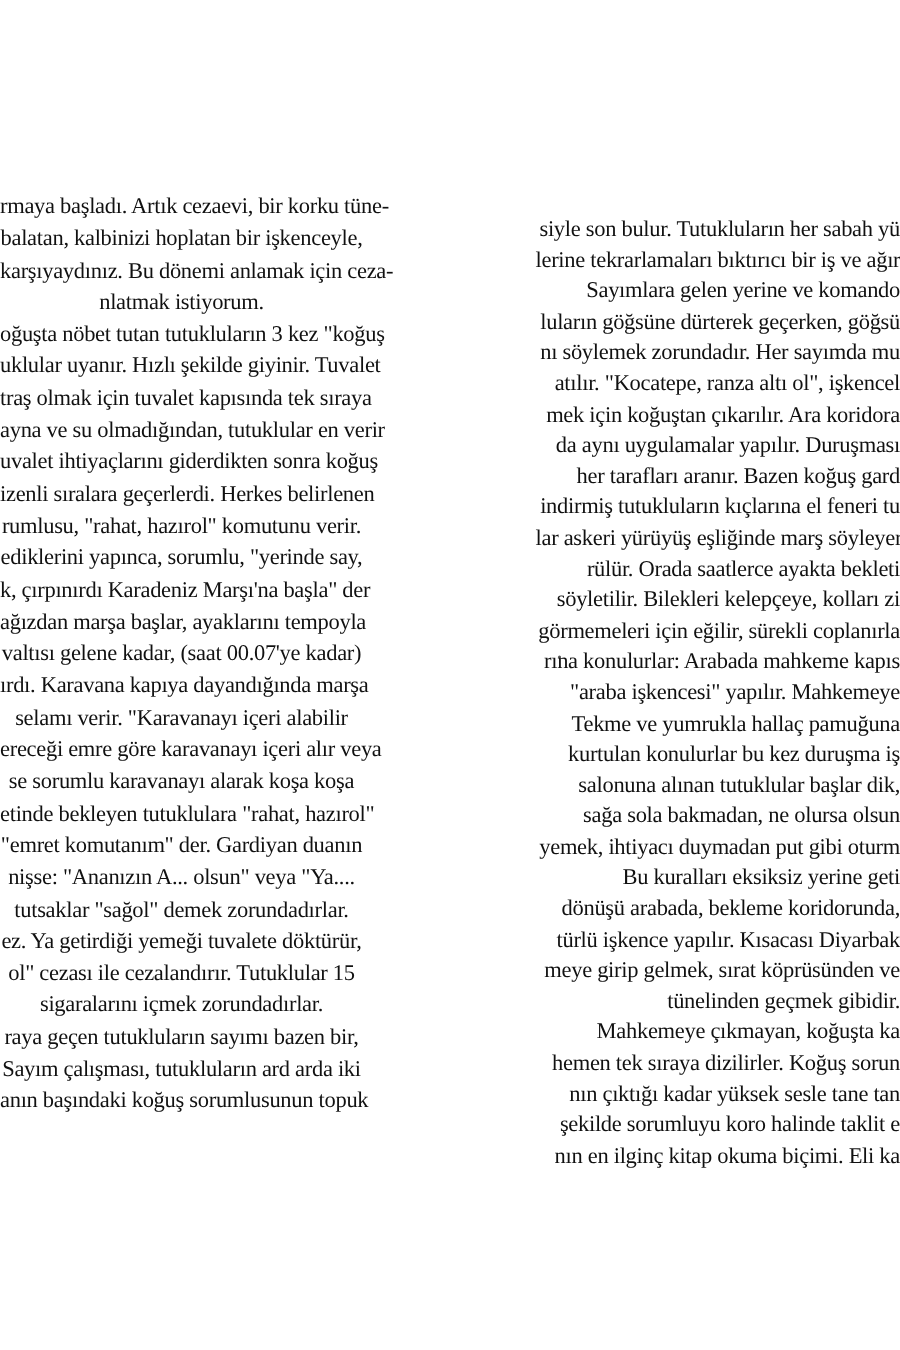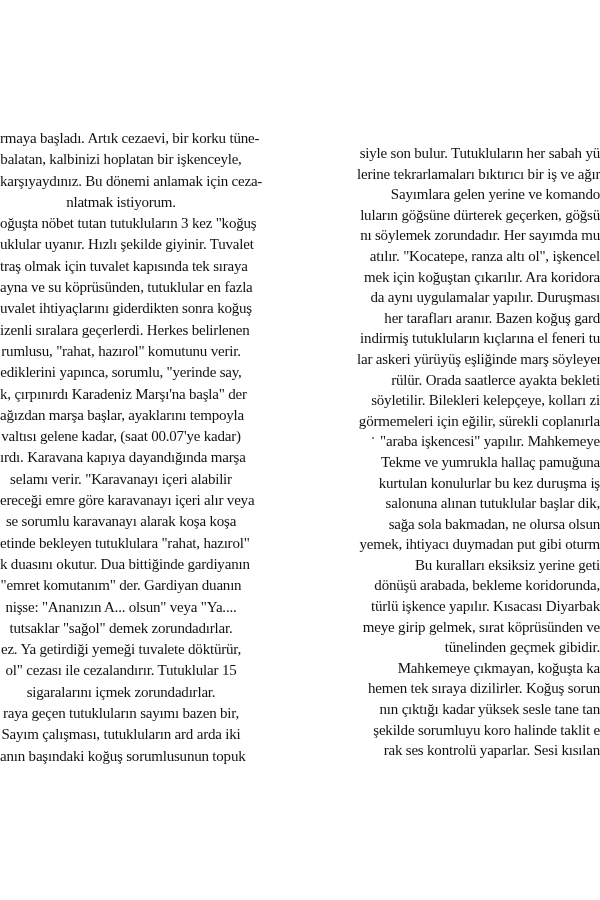--- a/index.html
+++ b/index.html
@@ -71,34 +71,33 @@
 <body>
 
 <div class="page page-left">
   <span class="line">rmaya başladı. Artık cezaevi, bir korku tüne-</span>
   <span class="line">balatan, kalbinizi hoplatan bir işkenceyle,</span>
   <span class="line">karşıyaydınız. Bu dönemi anlamak için ceza-</span>
   <span class="line">nlatmak istiyorum.</span>
   <span class="line">oğuşta nöbet tutan tutukluların 3 kez "koğuş</span>
   <span class="line">uklular uyanır. Hızlı şekilde giyinir. Tuvalet</span>
   <span class="line">traş olmak için tuvalet kapısında tek sıraya</span>
-  <span class="line">ayna ve su köprüsünden, tutuklular en fazla</span>
+  <span class="line">ayna ve su olmadığından, tutuklular en verir</span>
   <span class="line">uvalet ihtiyaçlarını giderdikten sonra koğuş</span>
   <span class="line">izenli sıralara geçerlerdi. Herkes belirlenen</span>
   <span class="line">rumlusu, "rahat, hazırol" komutunu verir.</span>
   <span class="line">ediklerini yapınca, sorumlu, "yerinde say,</span>
   <span class="line">k, çırpınırdı Karadeniz Marşı'na başla" der</span>
   <span class="line">ağızdan marşa başlar, ayaklarını tempoyla</span>
   <span class="line">valtısı gelene kadar, (saat 00.07'ye kadar)</span>
   <span class="line">ırdı. Karavana kapıya dayandığında marşa</span>
   <span class="line">selamı verir. "Karavanayı içeri alabilir</span>
   <span class="line">ereceği emre göre karavanayı içeri alır veya</span>
   <span class="line">se sorumlu karavanayı alarak koşa koşa</span>
   <span class="line">etinde bekleyen tutuklulara "rahat, hazırol"</span>
-  <span class="line">k duasını okutur. Dua bittiğinde gardiyanın</span>
   <span class="line">"emret komutanım" der. Gardiyan duanın</span>
   <span class="line">nişse: "Ananızın A... olsun" veya "Ya....</span>
   <span class="line">tutsaklar "sağol" demek zorundadırlar.</span>
   <span class="line">ez. Ya getirdiği yemeği tuvalete döktürür,</span>
   <span class="line">ol" cezası ile cezalandırır. Tutuklular 15</span>
   <span class="line">sigaralarını içmek zorundadırlar.</span>
   <span class="line">raya geçen tutukluların sayımı  bazen bir,</span>
   <span class="line">Sayım çalışması, tutukluların ard arda iki</span>
   <span class="line">anın başındaki koğuş sorumlusunun topuk</span>
 
@@ -116,30 +115,32 @@
   <span class="line">nı söylemek zorundadır. Her sayımda mu</span>
   <span class="line">atılır. "Kocatepe, ranza altı ol", işkencel</span>
   <span class="line">mek için koğuştan çıkarılır. Ara koridora</span>
   <span class="line">da aynı uygulamalar yapılır. Duruşması</span>
   <span class="line">her tarafları aranır. Bazen koğuş gard</span>
   <span class="line">indirmiş tutukluların kıçlarına el feneri tu</span>
   <span class="line">lar askeri yürüyüş eşliğinde marş söyleyer</span>
   <span class="line">rülür. Orada saatlerce ayakta bekleti</span>
   <span class="line">söyletilir. Bilekleri kelepçeye, kolları zi</span>
   <span class="line">görmemeleri için eğilir, sürekli coplanırla</span>
+  <span class="line">rına konulurlar: Arabada mahkeme kapıs</span>
   <span class="line">"araba işkencesi" yapılır. Mahkemeye</span>
   <span class="line">Tekme ve yumrukla hallaç pamuğuna</span>
   <span class="line">kurtulan konulurlar bu kez duruşma iş</span>
   <span class="line">salonuna alınan tutuklular başlar dik,</span>
   <span class="line">sağa sola bakmadan, ne olursa olsun</span>
   <span class="line">yemek, ihtiyacı duymadan put gibi oturm</span>
   <span class="line indent">Bu kuralları eksiksiz yerine geti</span>
   <span class="line">dönüşü arabada, bekleme koridorunda,</span>
   <span class="line">türlü işkence yapılır. Kısacası Diyarbak</span>
   <span class="line">meye girip gelmek, sırat köprüsünden ve</span>
   <span class="line">tünelinden geçmek gibidir.</span>
   <span class="line indent">Mahkemeye çıkmayan, koğuşta ka</span>
   <span class="line">hemen tek sıraya dizilirler. Koğuş sorun</span>
   <span class="line">nın çıktığı kadar yüksek sesle tane tan</span>
   <span class="line">şekilde sorumluyu koro halinde taklit e</span>
+  <span class="line">nın en ilginç kitap okuma biçimi. Eli ka</span>
   <span class="line">rak ses kontrolü yaparlar. Sesi kısılan</span>
 
 </div>
 
 </body></html>

